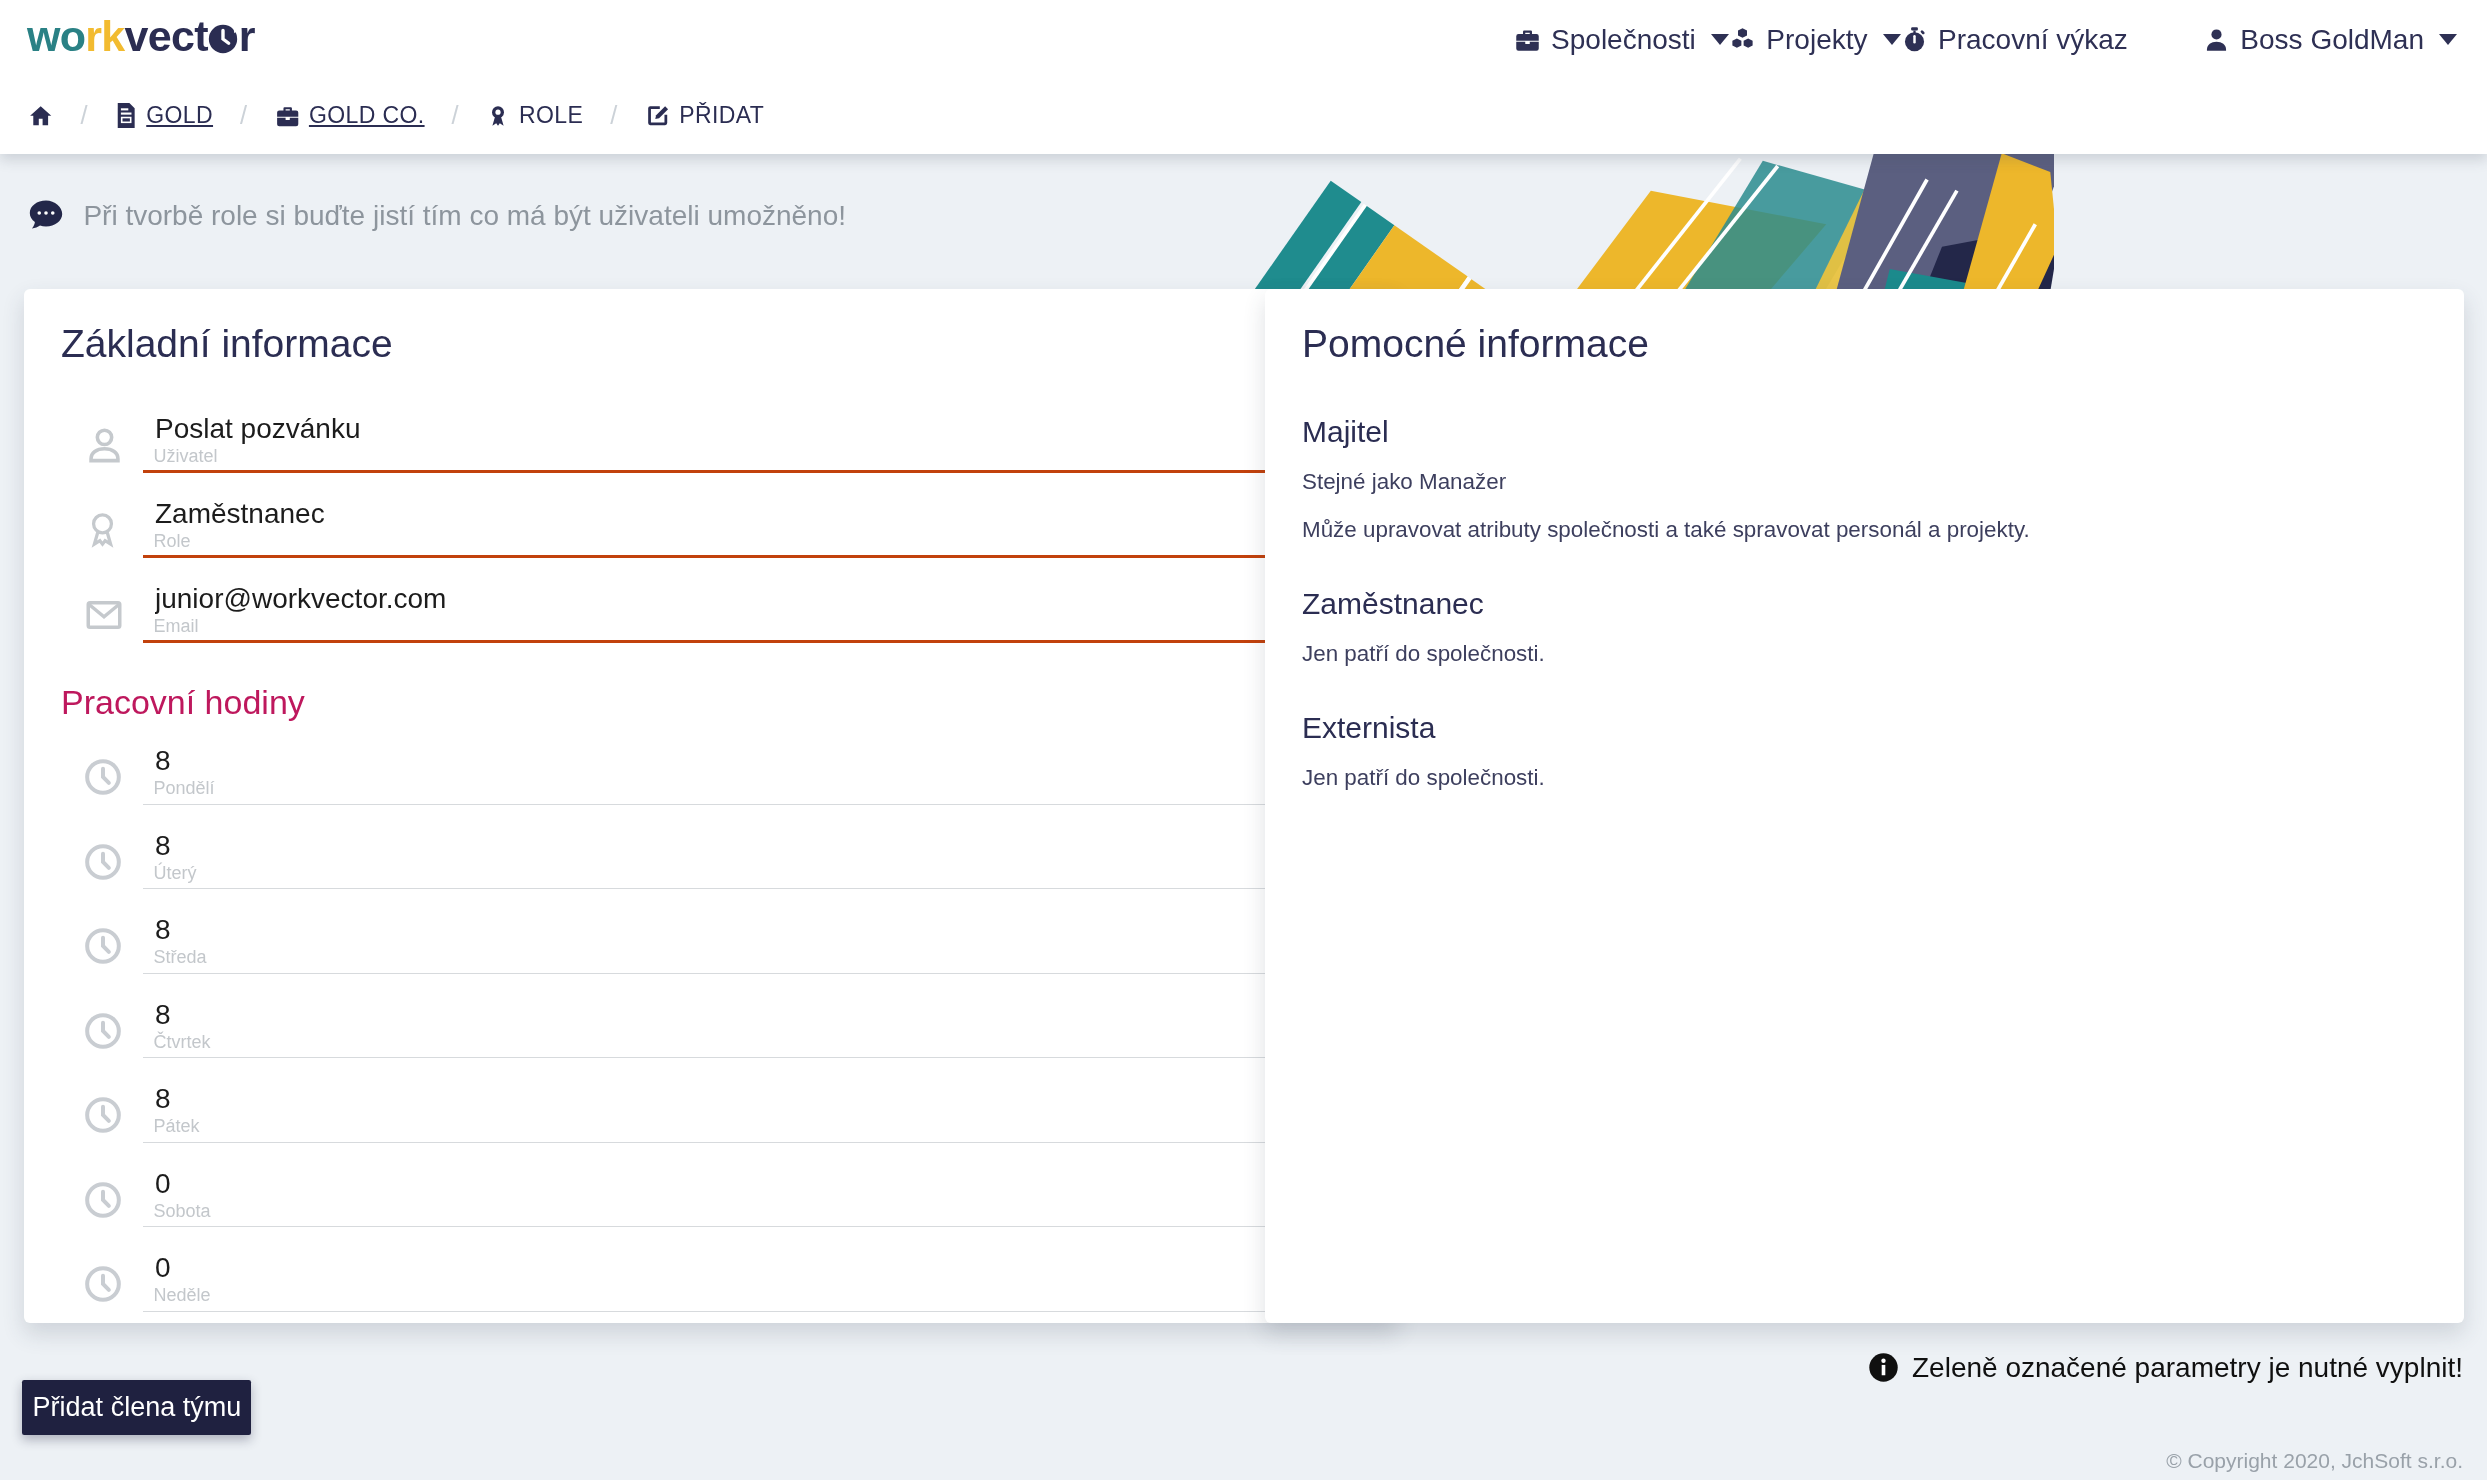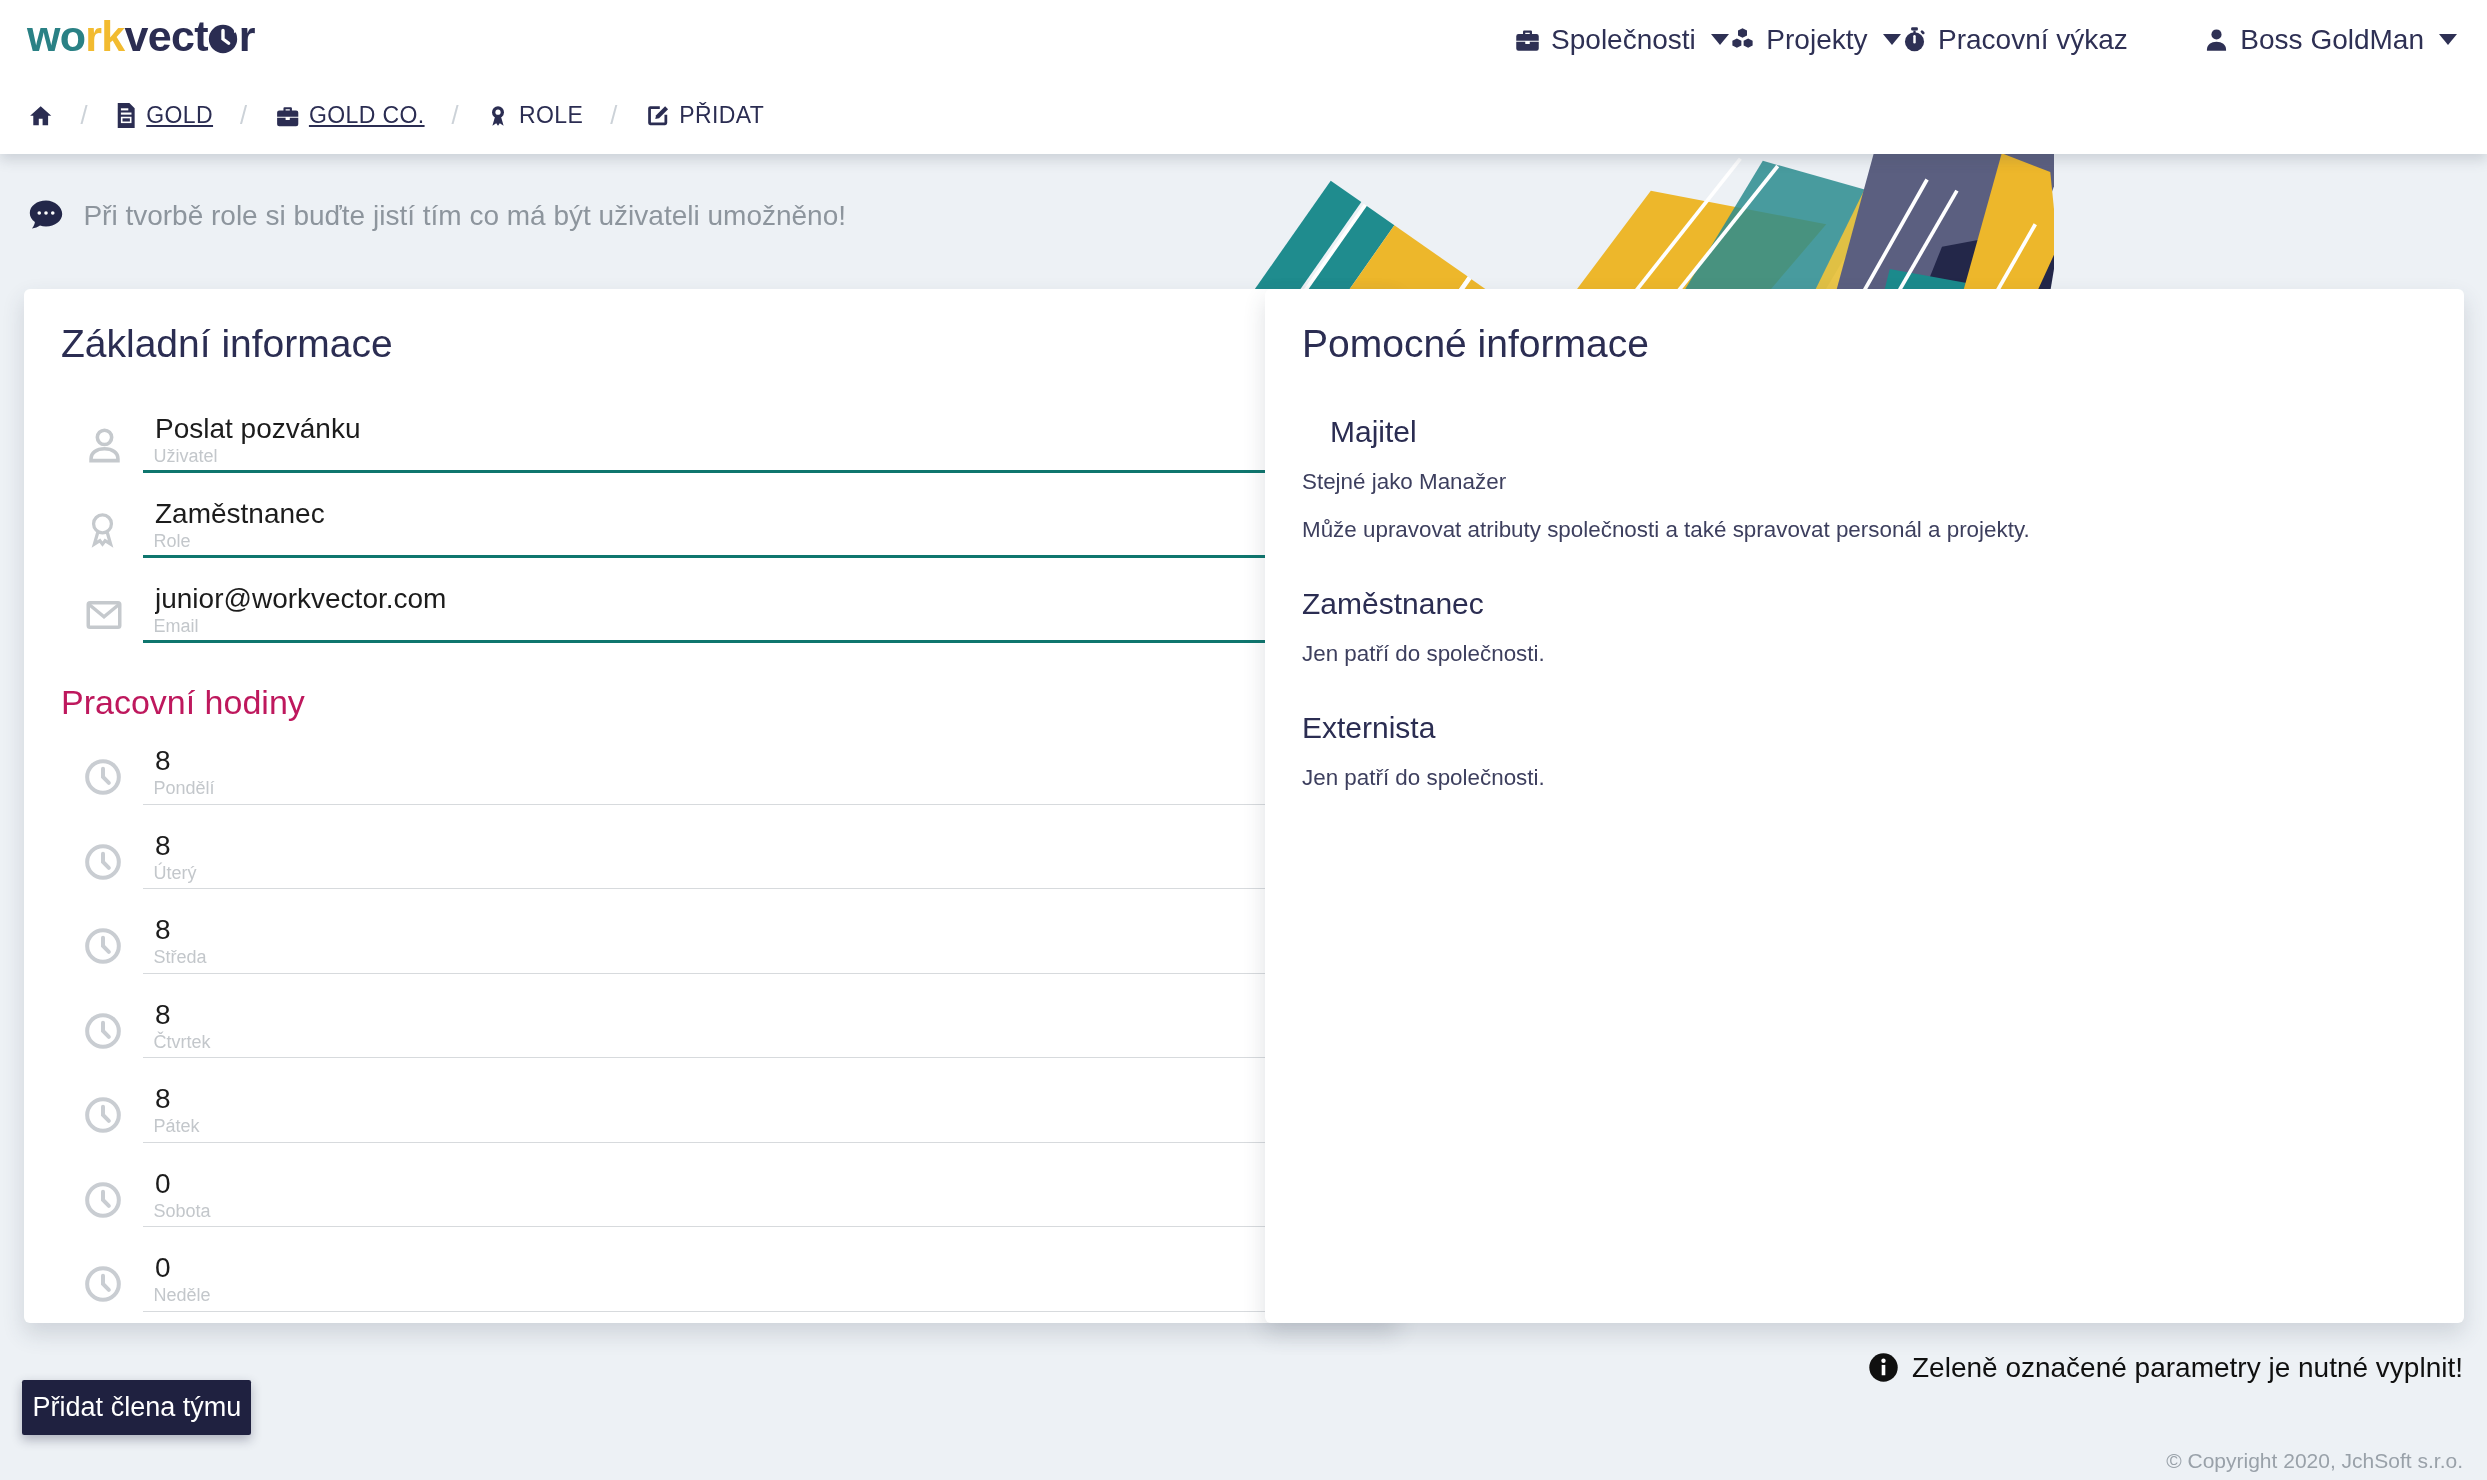--- a/index.html
+++ b/index.html
@@ -37,32 +37,32 @@
   
   .card{position:absolute;top:289px;background:#ffffff;border-radius:6px;
     box-shadow:0 10.5px 22.4px rgba(50,60,80,.16);z-index:2;box-sizing:border-box;padding:33px 37px;}
   .card.left{left:24px;width:1374px;height:1034px;}
   .card.right{left:1265px;width:1199px;height:1034px;}
   .card-title{font-size:39px;color:#2b2d52;margin:0 0 46px 0;font-weight:400;}
   .section-title{font-size:34px;color:#be185d;margin:40px 0 22.4px 0;font-weight:400;}
   
   .frow{display:flex;align-items:flex-end;margin-bottom:24px;}
   .frow .ficon{width:82px;display:flex;justify-content:flex-start;align-items:flex-end;padding-bottom:7.5px;padding-left:22.4px;box-sizing:border-box;color:#c5c9cd;}
-  .fbody{flex:1;position:relative;border-bottom:3px solid #0f766e;padding:0 0 3px 12px;}
+  .fbody{flex:1;position:relative;border-bottom:3px solid #c2410c;padding:0 0 3px 12px;}
   .fbody.plain{border-bottom:1.5px solid #d7dadd;padding-bottom:4.5px;}
   .fvalue{font-size:28px;color:#1c1c1c;line-height:34px;}
   .fvalue input{border:0;outline:0;background:transparent;font:inherit;color:inherit;width:90%;padding:0;}
   .flabel{font-size:18px;color:#c3c7cb;line-height:21px;margin-left:-1.5px;}
   .sel-caret{position:absolute;right:13.4px;top:4.5px;width:0;height:0;border-left:9.7px solid transparent;border-right:9.7px solid transparent;border-top:12.7px solid #8a8a8a;}
   .spinner{position:absolute;right:19.4px;top:0;width:19.4px;height:28px;background:#fff;border:0.7px solid #e2e2e2;border-radius:9.7px;
     box-shadow:0 1.5px 3.7px rgba(0,0,0,.18);display:flex;flex-direction:column;align-items:center;justify-content:space-between;padding:3px 0;box-sizing:border-box;cursor:pointer;}
   .spinner .div{width:100%;height:0.7px;background:#e2e2e2;}
   
   .help-heading{font-size:30px;color:#2b2d52;margin:42px 0 0 0;font-weight:400;}
-  .help-heading.first{margin-top:49px;margin-left:28px;}
+  .help-heading.first{margin-top:49px;}
   .help-text{font-size:22.4px;color:#3d3f5e;margin:18px 0 0 0;line-height:30px;}
   
   .submit-btn{position:absolute;left:22.4px;top:1380px;width:229px;height:55px;background:#1f2140;color:#ffffff;
     font-size:27px;border:0;border-radius:2.2px;cursor:pointer;font-family:inherit;box-shadow:0 4.5px 10.5px rgba(31,33,64,.3);z-index:2;}
   .required-note{position:absolute;right:24px;top:1343px;height:49px;display:flex;align-items:center;gap:13.4px;z-index:2;}
   .required-note .txt{font-size:28px;color:#101010;}
   .footer{position:absolute;right:24px;top:1449px;font-size:21px;color:#99a1a9;z-index:2;}
 </style>
 </head>
 <body>

